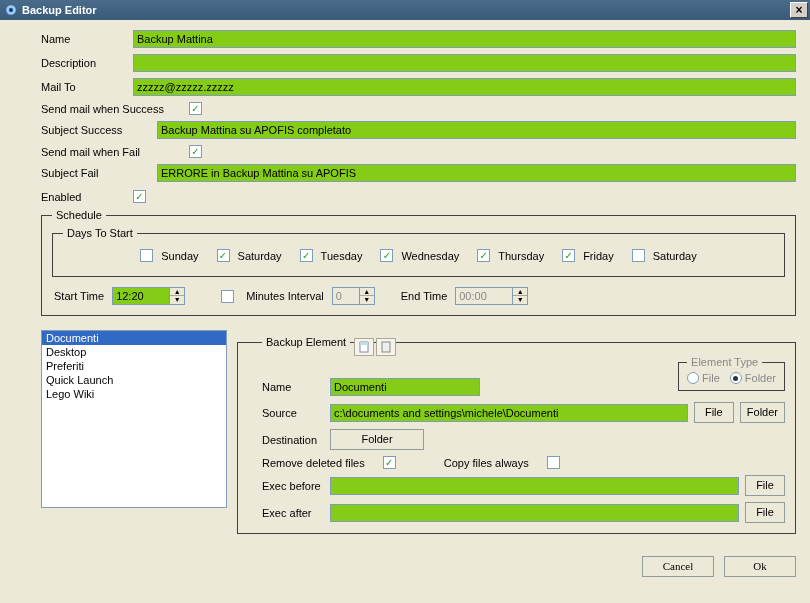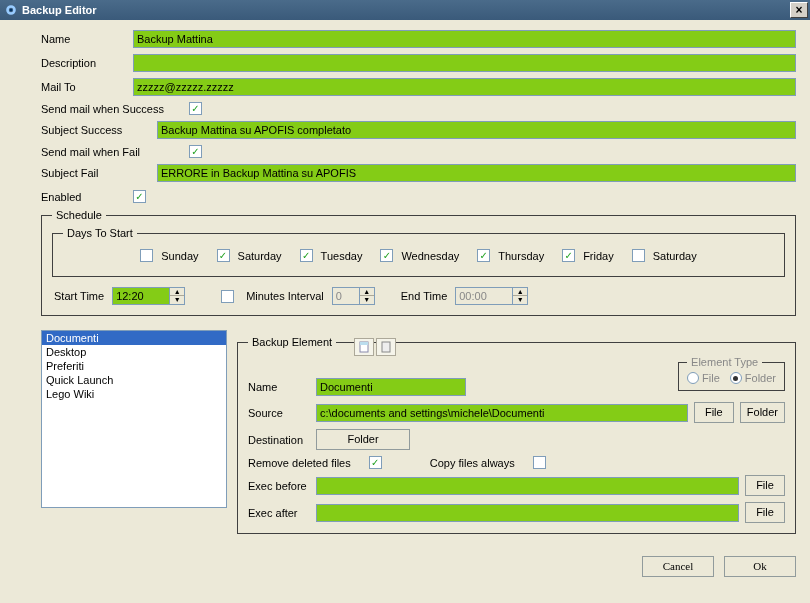--- a/index.html
+++ b/index.html
@@ -23,21 +23,21 @@
   .spinner { display: flex; }
   .spinner .input { width: 58px; flex: none; }
   .spinbtns { display: flex; flex-direction: column; border: 1px solid #7f9db9; border-left: none; }
   .sbtn { width: 14px; height: 8px; background: #ece9d8; border-bottom: 1px solid #aca899; font-size: 7px; line-height: 7px; text-align: center; }
   .sbtn:last-child { border-bottom: none; }
   .disabled { background: #ece9d8 !important; color: #888; }
   .bottom { display: flex; gap: 10px; margin-top: 14px; }
   .listbox { width: 186px; height: 178px; border: 1px solid #7f9db9; background: #fff; overflow: hidden; }
   .listitem { padding: 1px 4px; }
   .listitem.sel { background: #316ac5; color: #fff; }
-  fieldset.backup { flex: 1; padding: 8px 10px 10px 10px; position: relative; }
+  fieldset.backup { flex: 1; padding: 8px 10px 10px 24px; position: relative; }
   .iconbtns { position: absolute; top: -10px; left: 116px; display: flex; gap: 2px; }
   .ibtn { width: 20px; height: 18px; border: 1px solid #aca899; background: #f5f4ea; display: flex; align-items: center; justify-content: center; }
   fieldset.etype { position: absolute; top: 8px; right: 10px; padding: 4px 8px 6px 8px; margin: 0; }
   .radio { width: 12px; height: 12px; border: 1px solid #7f9db9; border-radius: 50%; background: #fff; display: inline-flex; align-items: center; justify-content: center; margin-right: 3px; }
   .radio.sel::after { content: ""; width: 5px; height: 5px; background: #333; border-radius: 50%; }
   .etype-row { display: flex; gap: 10px; color: #888; }
   .etype-opt { display: flex; align-items: center; }
   .btn { height: 21px; min-width: 48px; padding: 0 10px; border: 1px solid #919b9c; background: #ece9d8; text-align: center; line-height: 19px; cursor: pointer; }
   .btn-sm { min-width: 40px; padding: 0 6px; }
   .brow { display: flex; align-items: center; gap: 6px; margin-bottom: 6px; }

